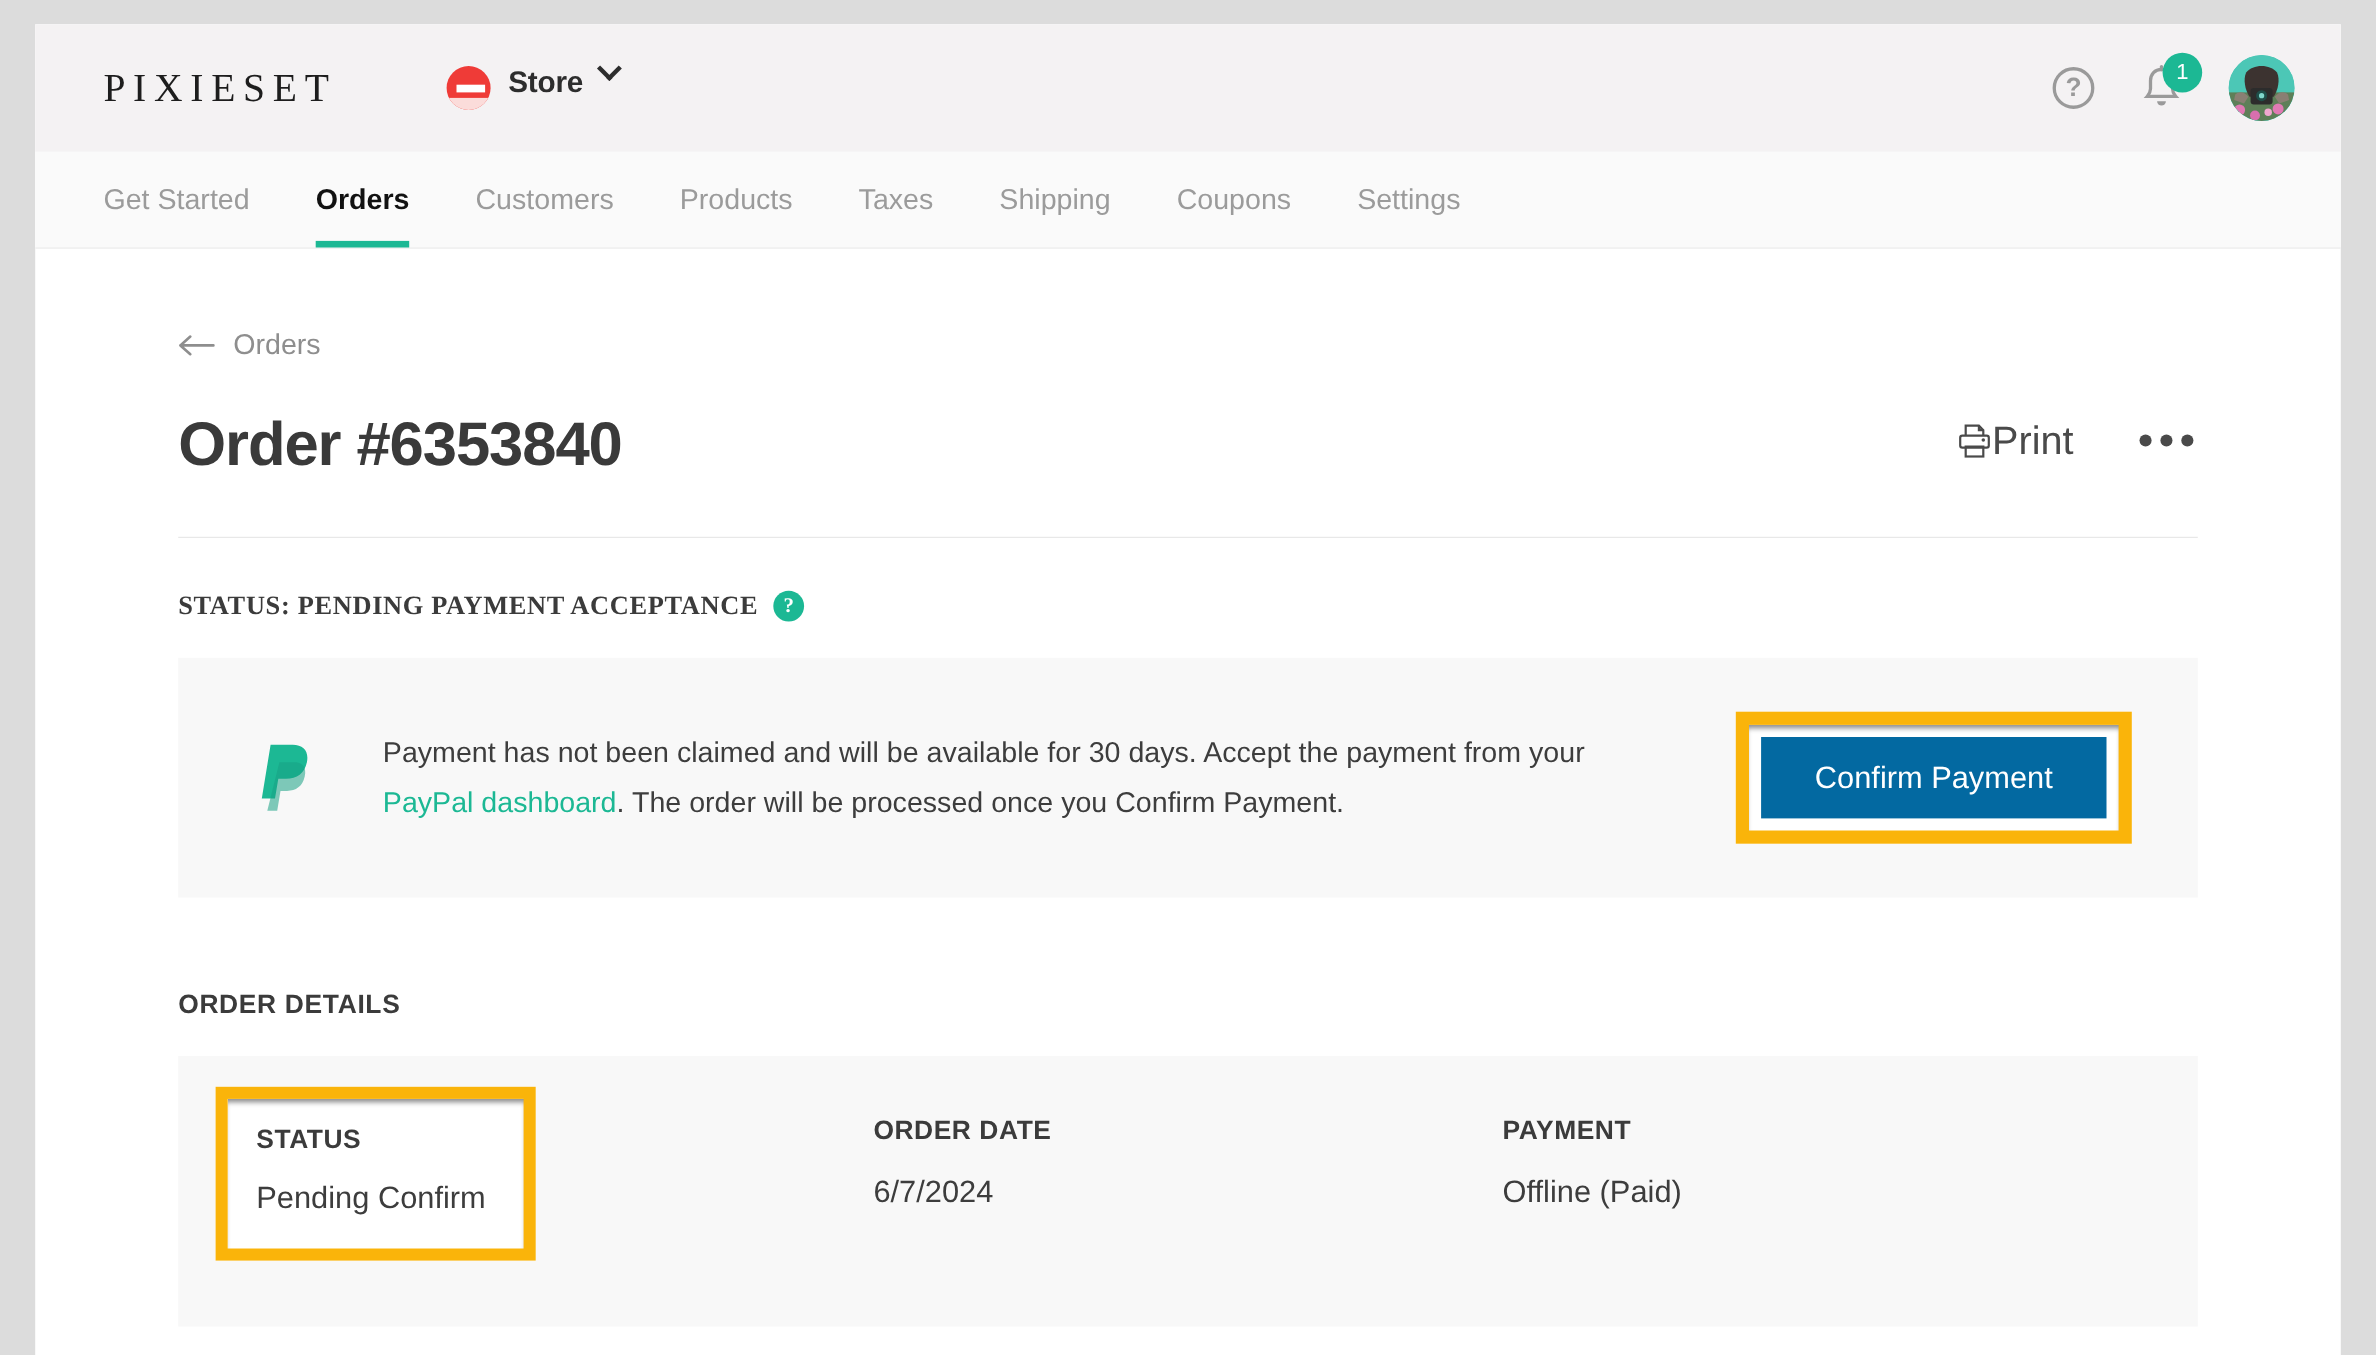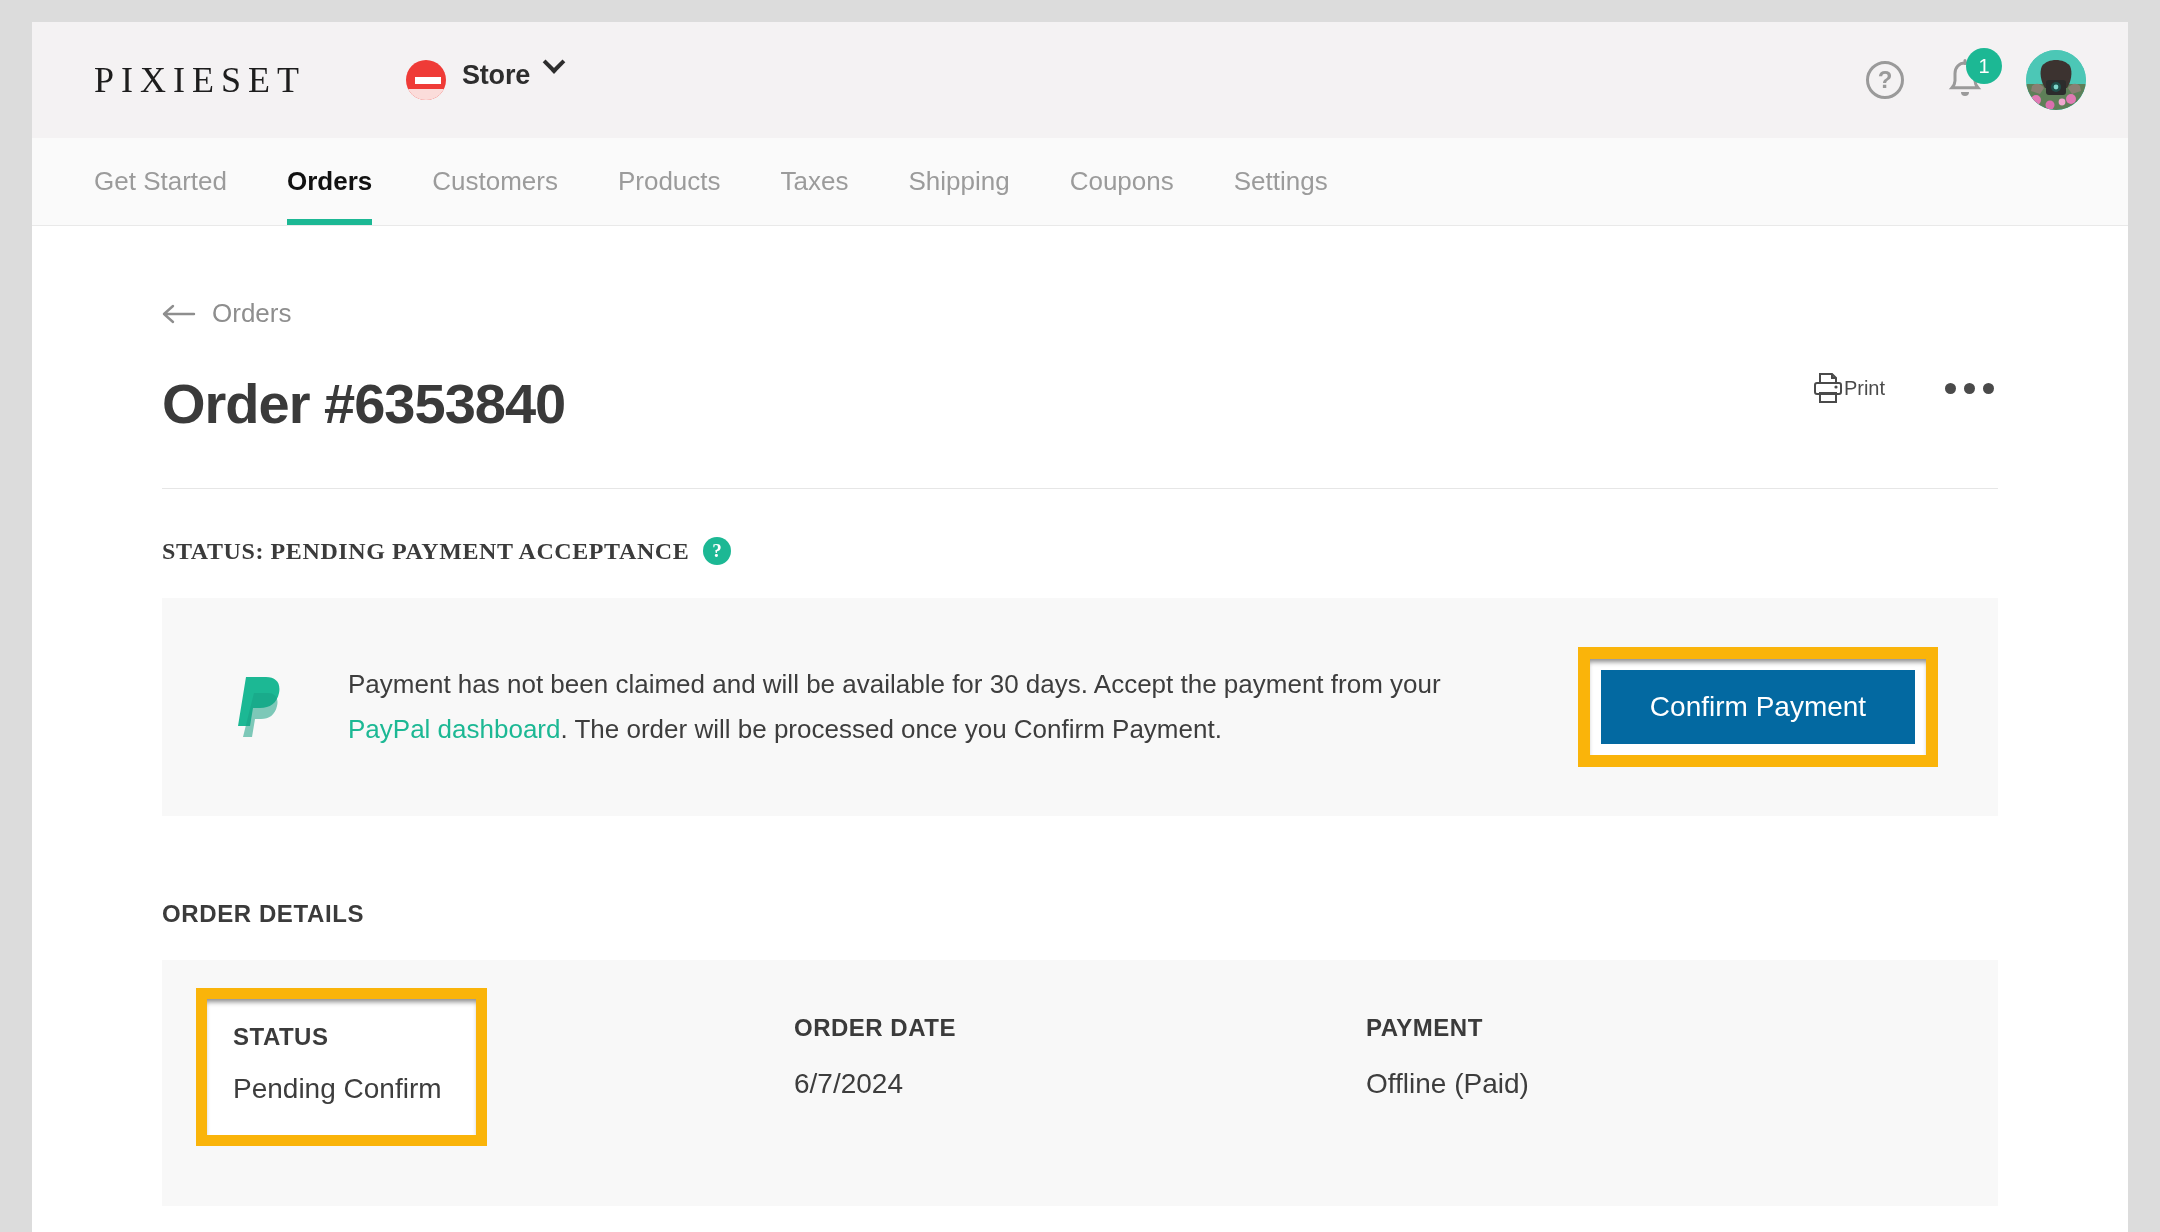--- a/index.html
+++ b/index.html
@@ -148,41 +148,41 @@
     margin-top: 72px;
     color: #8e8e8e;
     font-size: 26px;
     cursor: pointer;
     width: fit-content;
   }
   .back-arrow { width: 34px; height: 22px; flex: none; }
 
   .title-row {
     display: flex;
-    align-items: flex-start;
+    align-items: center;
     margin-top: 42px;
     padding-bottom: 52px;
     border-bottom: 1px solid #e6e6e6;
   }
   .page-title {
     font-size: 56px;
     font-weight: bold;
     color: #3a3a3a;
     letter-spacing: -1px;
   }
   .title-actions {
     margin-left: auto;
     display: flex;
     align-items: center;
     gap: 56px;
     padding-bottom: 6px;
   }
   .print-btn {
     display: flex; align-items: center; gap: 0;
-    font-size: 20px; color: #4a4a4a;
+    font-size: 36px; color: #4a4a4a;
     cursor: pointer;
   }
   .ellipsis { display: flex; gap: 8px; cursor: pointer; padding: 10px 4px; }
   .ellipsis i { width: 11px; height: 11px; border-radius: 50%; background: #4a4a4a; display: block; }
 
   .section-head {
     font-size: 24px;
     font-weight: bold;
     color: #3b3b3b;
     letter-spacing: 0.6px;

